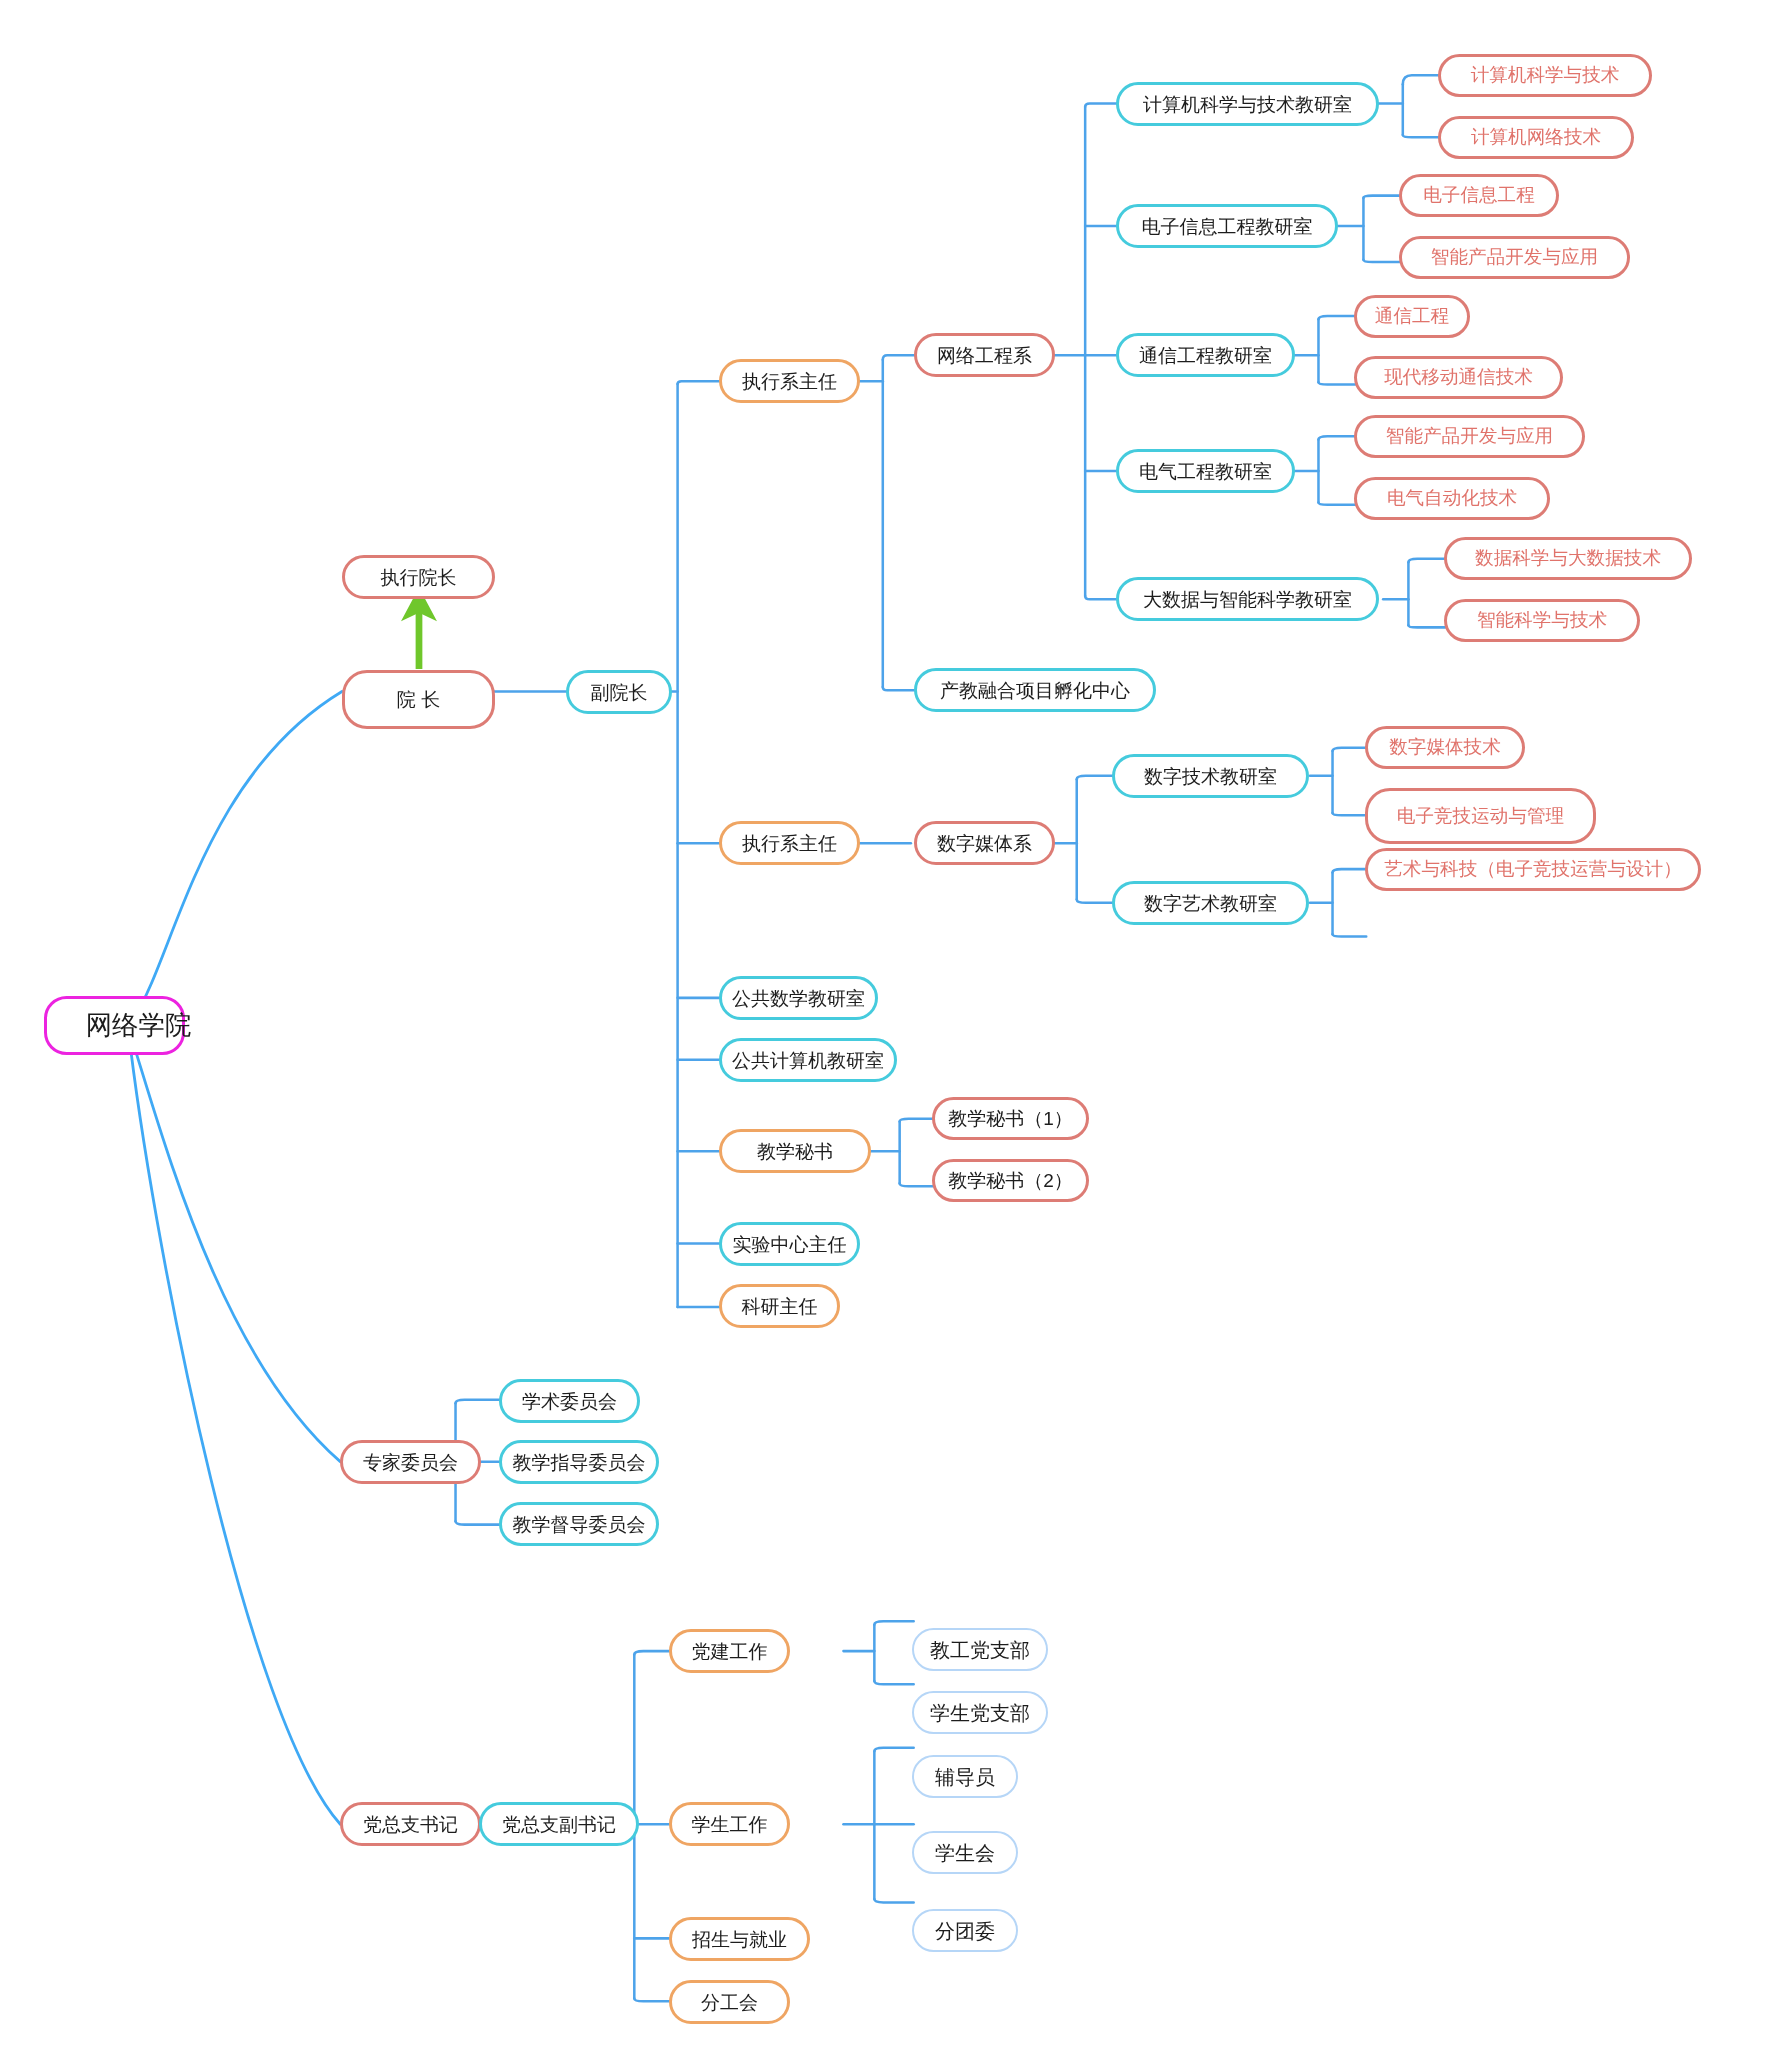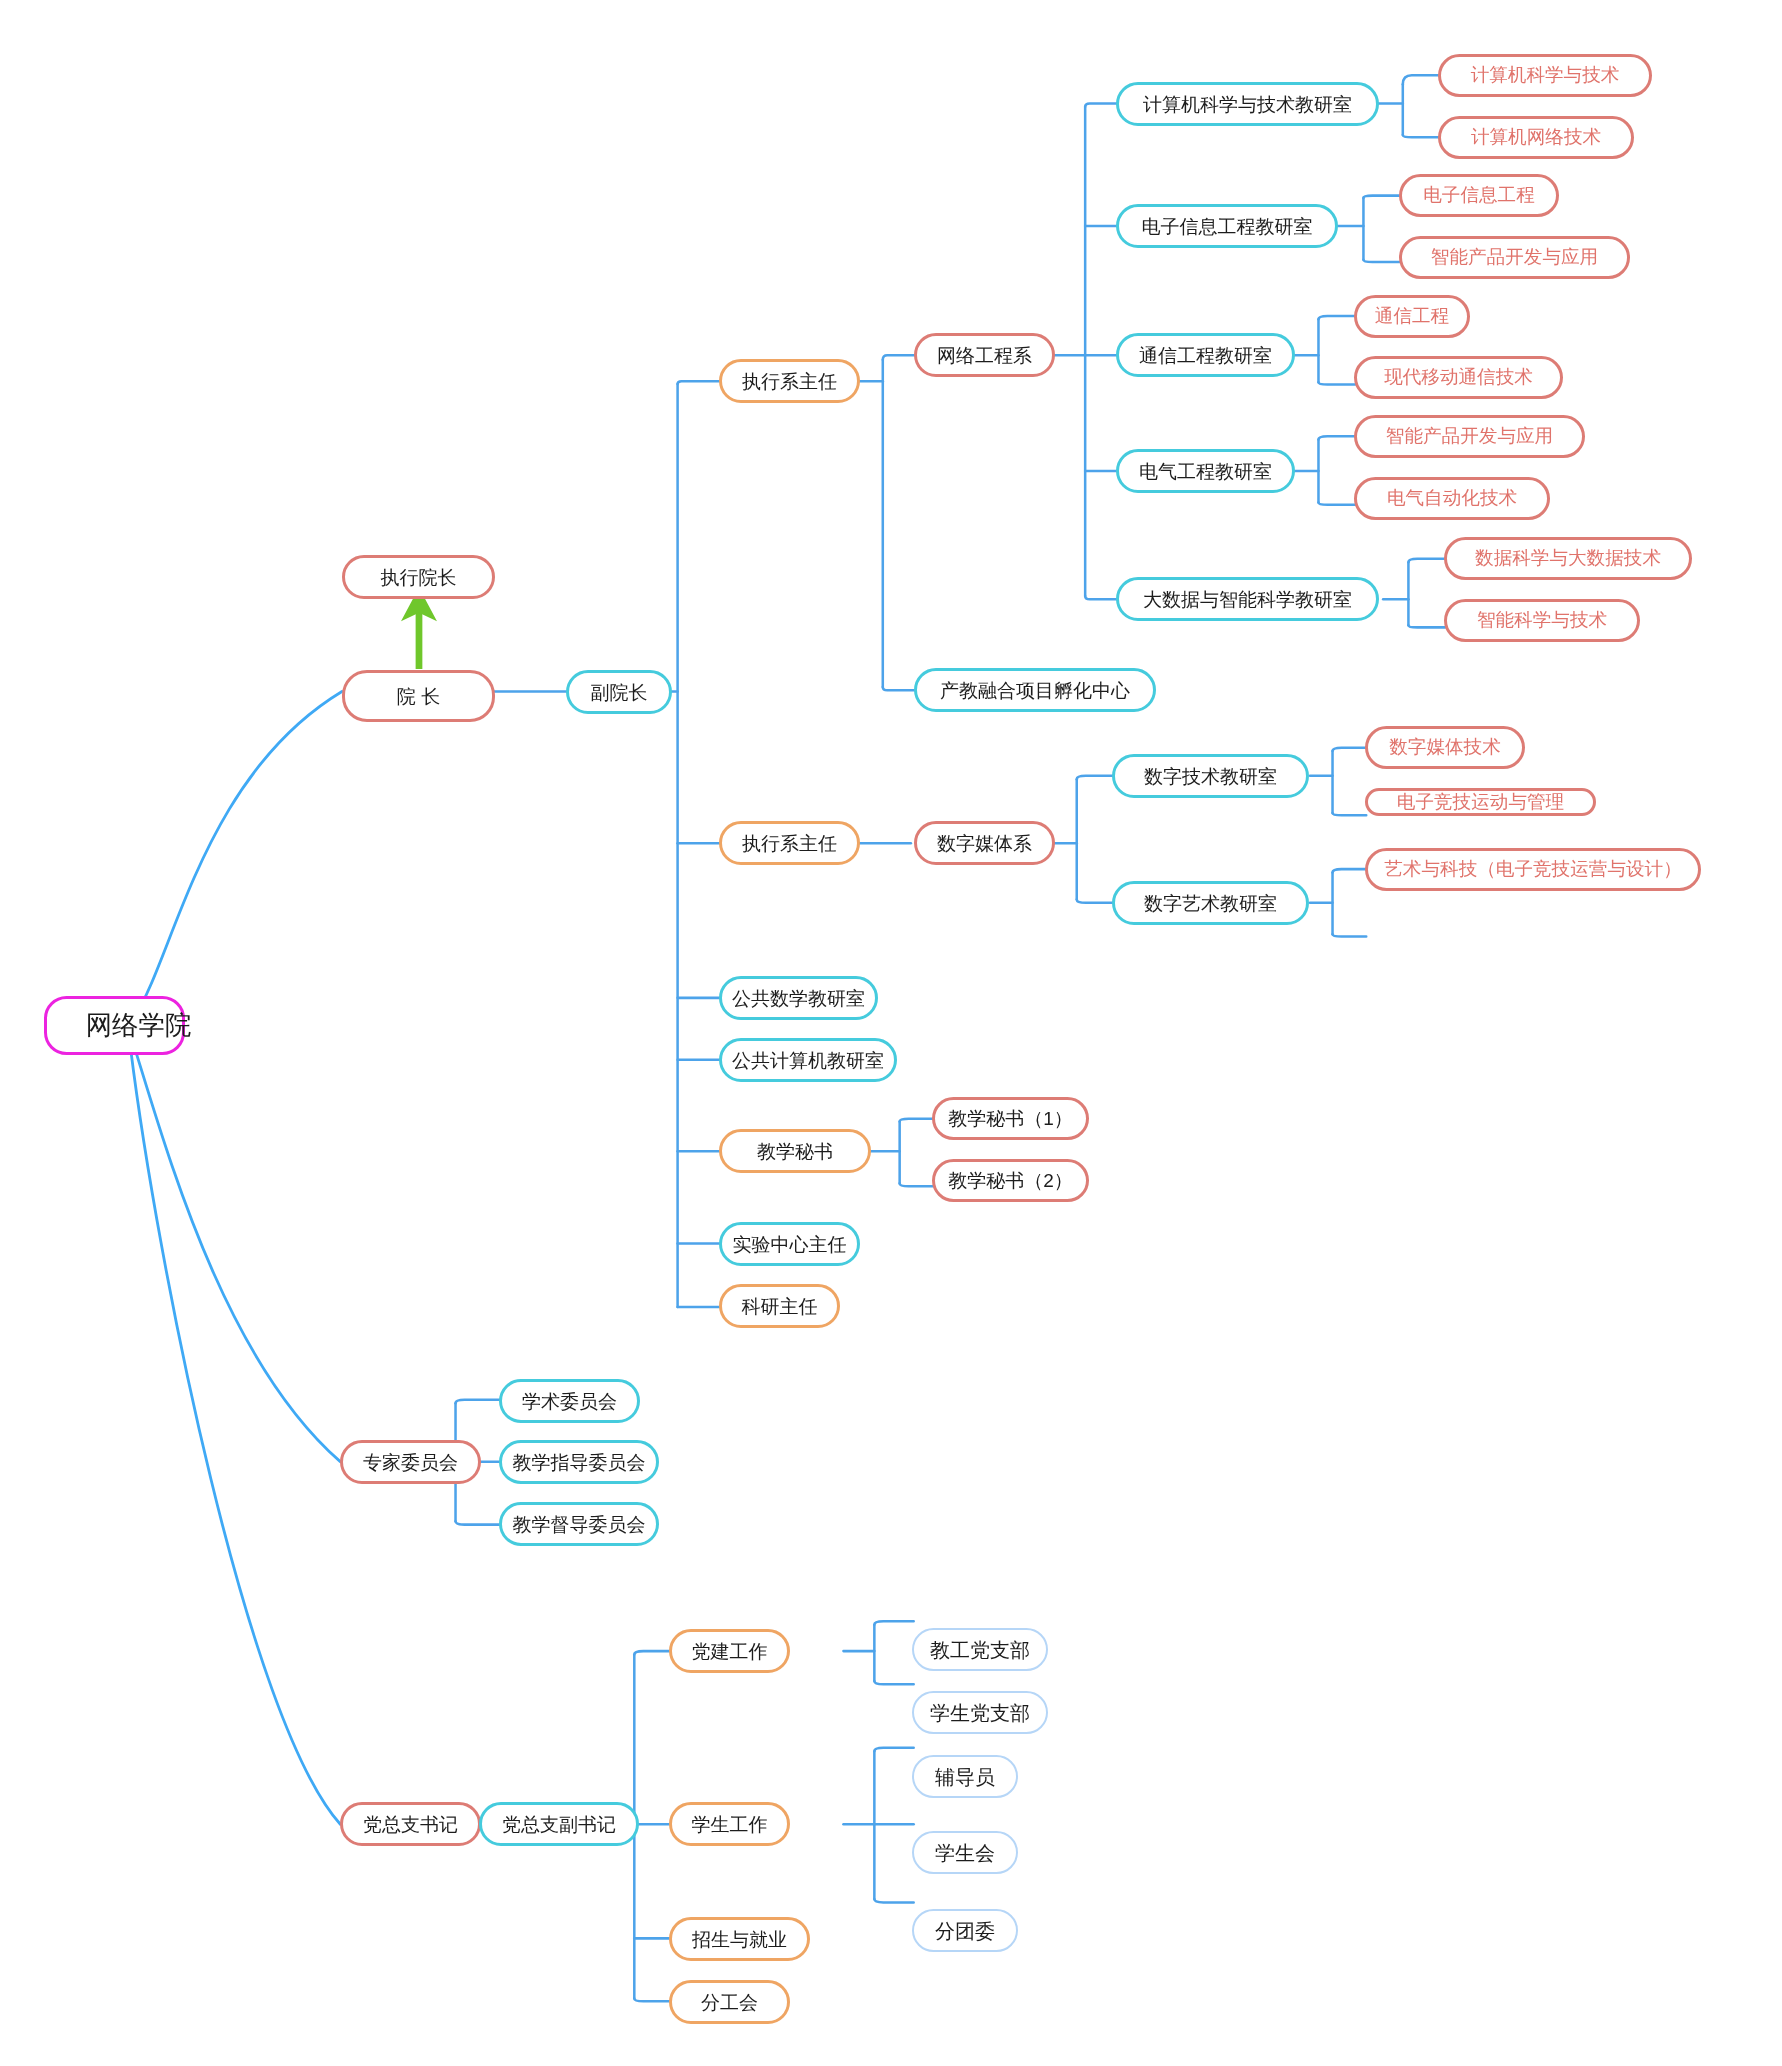--- a/index.html
+++ b/index.html
@@ -148,21 +148,21 @@
   </svg>
 
   <div class="node t-root" style="left:44px;top:996px;width:141px;height:59px;">
     <span>网络学院</span>
   </div>
 
   <div class="node t-red" style="left:342px;top:555px;width:153px;height:44px;">
     <span>执行院长</span>
   </div>
 
-  <div class="node t-red" style="left:342px;top:670px;width:153px;height:52px;">
+  <div class="node t-red" style="left:342px;top:670px;width:153px;height:59px;">
     <span>院  长</span>
   </div>
 
   <div class="node t-cyan" style="left:566px;top:670px;width:106px;height:44px;">
     <span>副院长</span>
   </div>
 
   <div class="node t-orange" style="left:719px;top:359px;width:141px;height:44px;">
     <span>执行系主任</span>
   </div>
@@ -232,21 +232,21 @@
   <div class="node t-red" style="left:914px;top:821px;width:141px;height:44px;">
     <span>数字媒体系</span>
   </div>
 
   <div class="node t-cyan" style="left:1112px;top:754px;width:197px;height:44px;">
     <span>数字技术教研室</span>
   </div>
   <div class="node t-redtxt" style="left:1365px;top:726px;width:160px;height:43px;">
     <span>数字媒体技术</span>
   </div>
-  <div class="node t-redtxt" style="left:1365px;top:788px;width:231px;height:28px;">
+  <div class="node t-redtxt" style="left:1365px;top:788px;width:231px;height:56px;">
     <span>电子竞技运动与管理</span>
   </div>
 
   <div class="node t-cyan" style="left:1112px;top:881px;width:197px;height:44px;">
     <span>数字艺术教研室</span>
   </div>
   <div class="node t-redtxt" style="left:1365px;top:848px;width:336px;height:43px;">
     <span>艺术与科技（电子竞技运营与设计）</span>
   </div>
 

